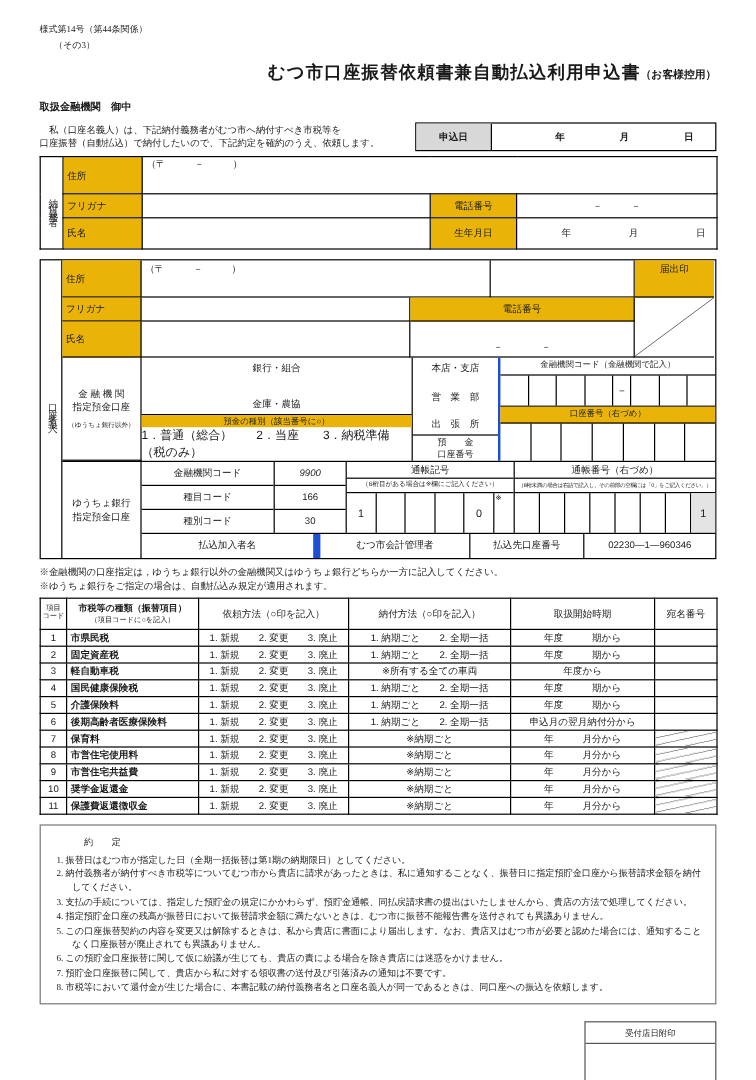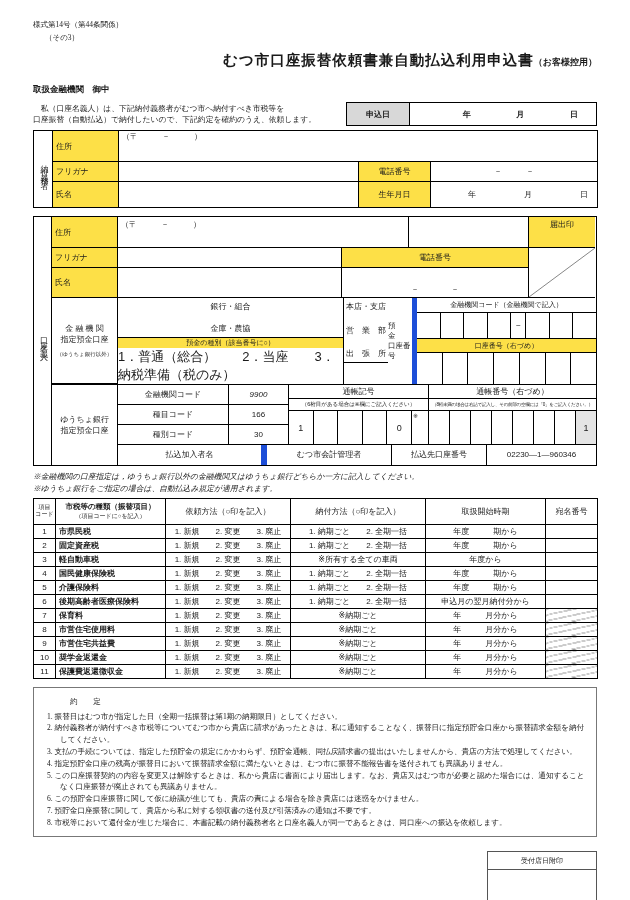--- a/index.html
+++ b/index.html
@@ -14,39 +14,39 @@
   .addressee{font-size:8.5px;font-weight:bold;margin-top:14px;}
   .introrow{display:flex;align-items:flex-end;margin-top:6px;}
   .intro{font-size:7.8px;line-height:1.5;width:312px;}
   .applydate{display:flex;border:1.5px solid #000;width:250px;height:22px;margin-left:2px;font-weight:bold;}
   .applydate .lbl{width:62px;background:#d8d8d8;border-right:1px solid #000;display:flex;align-items:center;justify-content:center;font-size:8px;}
   .applydate .val{flex:1;display:flex;align-items:center;}
   .dateunits{display:flex;justify-content:space-between;width:62%;margin-left:auto;padding-right:18px;}
   table.t{border-collapse:collapse;table-layout:fixed;width:564px;}
   table.t td{border:1px solid #000;padding:0 3px;font-size:8px;vertical-align:middle;overflow:hidden;}
   .thick{border:1.6px solid #000;}
-  .g{background:#fde047;}
+  .g{background:#eab308;}
   .c{text-align:center;}
   .vlabel{writing-mode:vertical-rl;text-orientation:upright;letter-spacing:4px;text-align:center;margin:auto;font-size:8px;}
   .vstrip{width:19px;border-right:1px solid #000;display:flex;align-items:center;justify-content:center;}
   
   .holder{display:flex;border:1.6px solid #000;margin-top:8px;}
   .holder-right{flex:1;}
   .row{display:flex;}
   .bx{border-right:1px solid #000;border-bottom:1px solid #000;box-sizing:border-box;
       display:flex;align-items:center;padding:0 3px;overflow:hidden;}
   .bx.last{border-right:none;}
   .bx.bot{border-bottom:none;}
   .cells{display:flex;height:100%;width:100%;}
   .cell{flex:1;border-right:1px solid #000;display:flex;align-items:center;justify-content:center;font-size:9px;}
   .cell:last-child{border-right:none;}
   .tiny{font-size:5.5px;}
   .microtext{font-size:4.6px;letter-spacing:-0.3px;white-space:nowrap;}
   .hatch{background:repeating-linear-gradient(-12deg,#fff 0 5px,#999 5px 5.8px);}
-  .notes{font-size:7.8px;line-height:1.6;margin-top:5px;font-style:italic;}
+  .notes{font-size:7.8px;line-height:1.6;margin-top:5px;}
   .itemtable td{height:13px;}
   .notelist{font-size:7.8px;line-height:1.6;margin-top:4px;}
   .notelist .ln{padding-left:34px;text-indent:-12px;}
   .notelist .ln.first{padding-left:22px;text-indent:0;}
   .agreement{border:1px solid #777;margin-top:8px;padding:6px 10px 8px 10px;font-size:7.6px;line-height:1.55;}
   .agreement .agtitle{margin:2px 0 3px 26px;letter-spacing:4px;}
   .agreement .ag{padding-left:16px;text-indent:-13px;}
   .stamp{width:108px;height:62px;border:1px solid #555;margin-left:auto;margin-top:14px;}
   .stamp .slbl{height:17px;border-bottom:1px solid #555;display:flex;align-items:center;justify-content:center;font-size:7px;}
   .dline{width:100%;height:100%;display:block;}
@@ -152,23 +152,23 @@
           <div>金 融 機 関</div>
           <div>指定預金口座</div>
           <div class="tiny" style="margin-top:6px;">（ゆうちょ銀行以外）</div>
         </div>
         <div style="width:226px;display:flex;flex-direction:column;border-right:1px solid #000;box-sizing:border-box;">
           <div style="height:58px;border-bottom:1px solid #000;display:flex;flex-direction:column;justify-content:space-between;padding:3px 0;">
             <div class="c">銀行・組合</div>
             <div class="c">金庫・農協</div>
           </div>
           <div style="height:12px;display:flex;align-items:center;justify-content:center;font-size:7px;" class="g">預金の種別（該当番号に○）</div>
-          <div style="flex:1;display:flex;align-items:center;justify-content:center;font-size:13px;">1．普通（総合）　　2．当座　　3．納税準備（税のみ）</div>
-        </div>
-        <div style="width:73px;display:flex;flex-direction:row;border-right:5px solid #1d4ed8;box-sizing:border-box;">
+          <div style="flex:1;display:flex;align-items:center;justify-content:center;font-size:10px;">1．普通（総合）　　2．当座　　3．納税準備（税のみ）</div>
+        </div>
+        <div style="width:73px;display:flex;flex-direction:column;border-right:2px solid #1d4ed8;box-sizing:border-box;">
           <div style="height:58px;border-bottom:1px solid #000;display:flex;flex-direction:column;justify-content:space-between;padding:3px 2px;">
             <div class="c">本店・支店</div>
             <div class="c">営　業　部</div>
             <div class="c">出　張　所</div>
           </div>
           <div style="flex:1;display:flex;flex-direction:column;align-items:center;justify-content:center;font-size:7.5px;">
             <div>預　　金</div>
             <div>口座番号</div>
           </div>
         </div>

